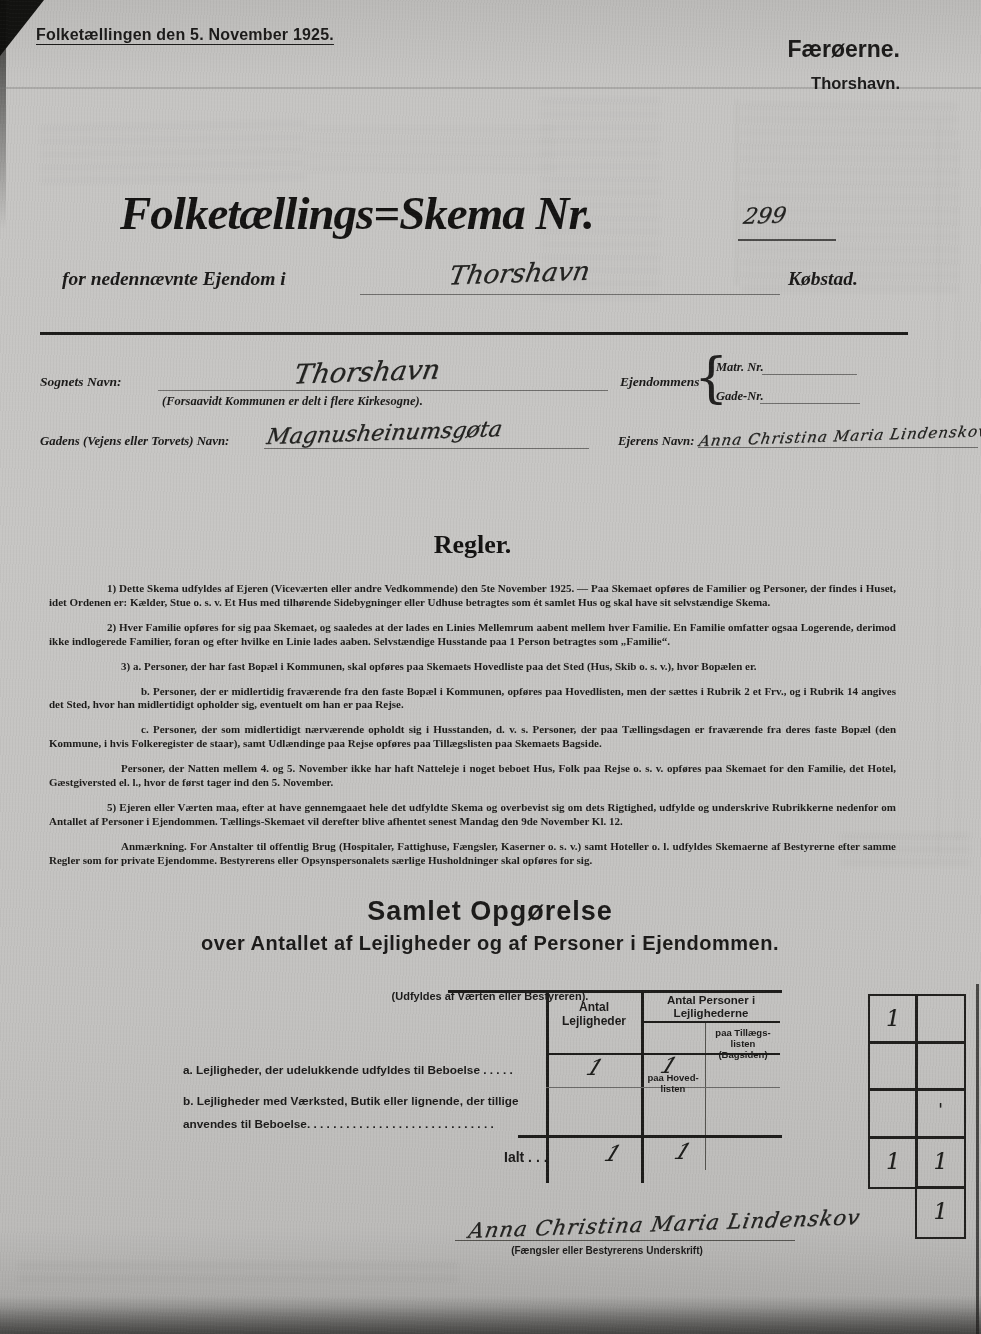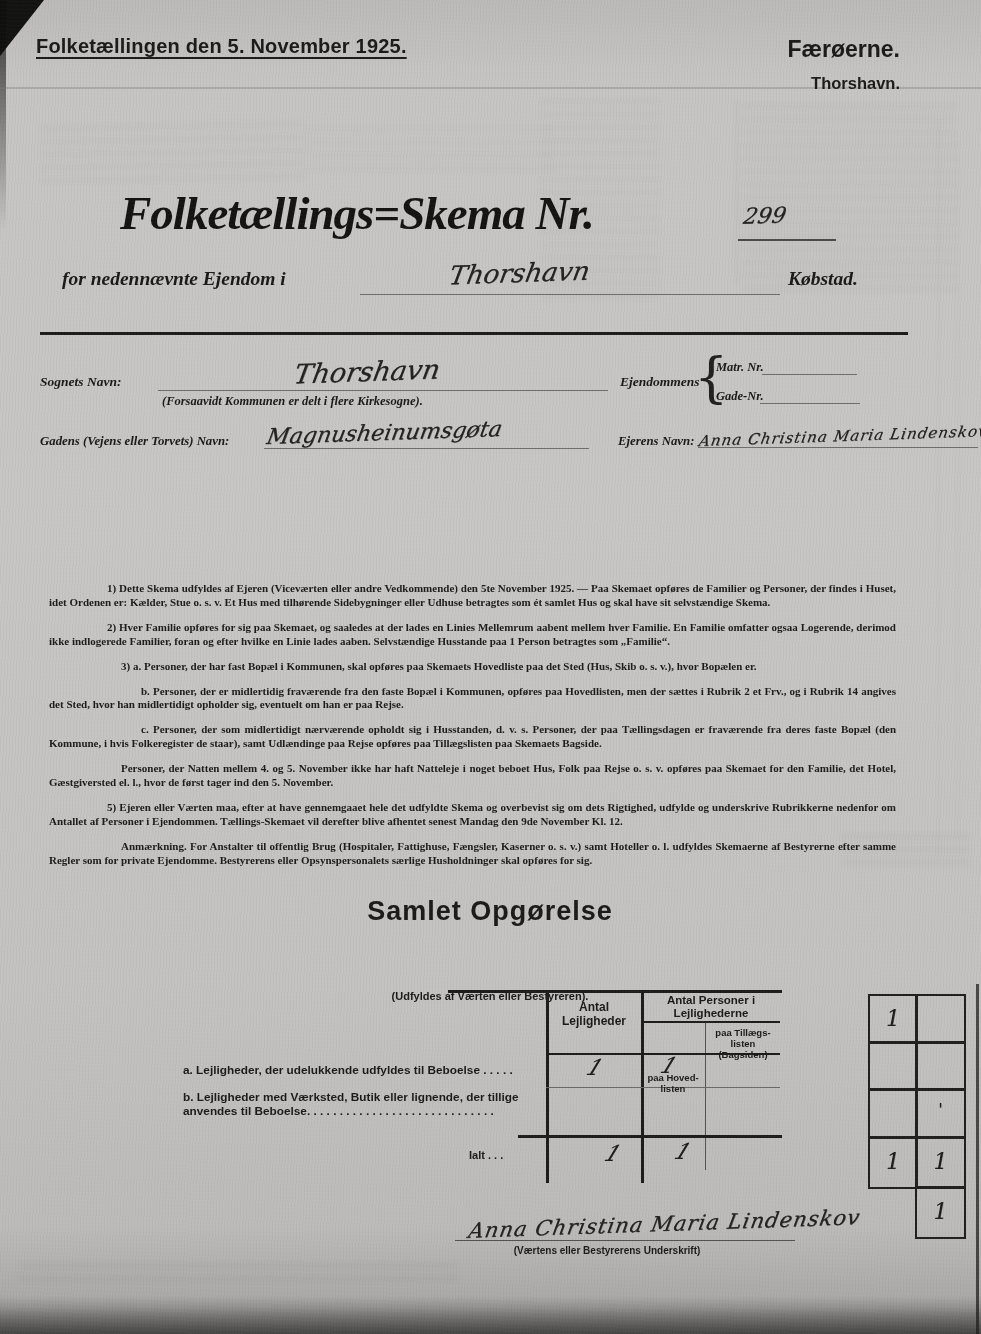--- a/index.html
+++ b/index.html
@@ -48,21 +48,21 @@
   <div class="ghost" style="left:305px;top:128px;width:250px;height:42px;opacity:.08;"></div>
   <div class="ghost" style="left:540px;top:98px;width:120px;height:200px;opacity:.10;"></div>
   <div class="ghostv" style="left:938px;top:120px;width:1px;height:740px;opacity:.16;"></div>
   <div class="ghostv" style="left:957px;top:140px;width:1px;height:700px;opacity:.12;"></div>
   <div class="ghost" style="left:840px;top:834px;width:130px;height:30px;opacity:.13;"></div>
   <div class="ghost" style="left:18px;top:1260px;width:440px;height:20px;opacity:.16;"></div>
   <div class="abs" style="left:0;top:1296px;width:981px;height:38px;background:linear-gradient(180deg,rgba(20,20,18,0),rgba(20,20,18,.5));"></div>
   <div class="abs" style="left:976px;top:984px;width:3px;height:350px;background:#201f1d;opacity:.75;"></div>
   <div class="abs" style="left:0;top:87px;width:981px;height:2px;background:rgba(120,119,117,.35);"></div>
 
-  <div class="abs sans" style="left:36px;top:35px;font-size:20px;text-decoration:underline;text-underline-offset:4px;letter-spacing:.2px;">Folketællingen den 5. November 1925.</div>
+  <div class="abs sans" style="left:36px;top:26px;font-size:16px;text-decoration:underline;text-underline-offset:4px;letter-spacing:.2px;">Folketællingen den 5. November 1925.</div>
   <div class="abs sans" style="left:600px;top:74px;width:300px;text-align:right;font-size:16.5px;">Thorshavn.</div>
   <div class="abs sans" style="left:600px;top:36px;width:300px;text-align:right;font-size:23px;">Færøerne.</div>
 
   <div class="abs lbl" style="left:120px;top:186px;font-size:47px;letter-spacing:-1px;color:#151413;">Folketællings=Skema Nr.</div>
   <div class="abs hw" style="left:744px;top:203px;font-size:22px;">299</div>
   <div class="uline" style="left:738px;top:239px;width:98px;height:2px;background:#4c4b49;"></div>
 
   <div class="abs lbl" style="left:62px;top:268px;font-size:19.5px;">for nedennævnte Ejendom i</div>
   <div class="abs hw" style="left:450px;top:258px;font-size:26px;">Thorshavn</div>
   <div class="uline" style="left:360px;top:294px;width:420px;"></div>
@@ -82,32 +82,34 @@
   <div class="abs lbl" style="left:716px;top:389px;font-size:12.5px;">Gade-Nr.</div>
   <div class="uline" style="left:760px;top:403px;width:100px;"></div>
 
   <div class="abs lbl" style="left:40px;top:434px;font-size:12.8px;">Gadens (Vejens eller Torvets) Navn:</div>
   <div class="abs hw" style="left:268px;top:420px;font-size:22px;">Magnusheinumsgøta</div>
   <div class="uline" style="left:264px;top:448px;width:325px;"></div>
   <div class="abs lbl" style="left:618px;top:434px;font-size:12.8px;">Ejerens Navn:</div>
   <div class="abs hw" style="left:700px;top:427px;font-size:15px;letter-spacing:1px;">Anna Christina Maria Lindenskov</div>
   <div class="uline" style="left:698px;top:447px;width:280px;"></div>
 
+  <div class="abs" style="left:38px;top:530px;width:869px;text-align:center;font-size:26px;font-weight:bold;font-family:'Liberation Serif',serif;color:#141312;">Regler.</div>
   <div class="rules">
     <p class="p-i1">1) Dette Skema udfyldes af Ejeren (Viceværten eller andre Vedkommende) den 5te November 1925. — Paa Skemaet opføres de Familier og Personer, der findes i Huset, idet Ordenen er: Kælder, Stue o. s. v.  Et Hus med tilhørende Sidebygninger eller Udhuse betragtes som ét samlet Hus og skal have sit selvstændige Skema.</p>
     <p class="p-i1">2) Hver Familie opføres for sig paa Skemaet, og saaledes at der lades en Linies Mellemrum aabent mellem hver Familie.  En Familie omfatter ogsaa Logerende, derimod ikke indlogerede Familier, foran og efter hvilke en Linie lades aaben.  Selvstændige Husstande paa 1 Person betragtes som „Familie“.</p>
     <p class="p-i2">3) a. Personer, der har fast Bopæl i Kommunen, skal opføres paa Skemaets Hovedliste paa det Sted (Hus, Skib o. s. v.), hvor Bopælen er.</p>
     <p class="p-i3">b. Personer, der er midlertidig fraværende fra den faste Bopæl i Kommunen, opføres paa Hovedlisten, men der sættes i Rubrik 2 et Frv., og i Rubrik 14 angives det Sted, hvor han midlertidigt opholder sig, eventuelt om han er paa Rejse.</p>
     <p class="p-i3">c. Personer, der som midlertidigt nærværende opholdt sig i Husstanden, d. v. s. Personer, der paa Tællingsdagen er fraværende fra deres faste Bopæl (den Kommune, i hvis Folkeregister de staar), samt Udlændinge paa Rejse opføres paa Tillægslisten paa Skemaets Bagside.</p>
     <p class="p-i2">Personer, der Natten mellem 4. og 5. November ikke har haft Natteleje i noget beboet Hus, Folk paa Rejse o. s. v. opføres paa Skemaet for den Familie, det Hotel, Gæstgiversted el. l., hvor de først tager ind den 5. November.</p>
     <p class="p-i1">5) Ejeren eller Værten maa, efter at have gennemgaaet hele det udfyldte Skema og overbevist sig om dets Rigtighed, udfylde og underskrive Rubrikkerne nedenfor om Antallet af Personer i Ejendommen.  Tællings-Skemaet vil derefter blive afhentet senest Mandag den 9de November Kl. 12.</p>
     <p class="p-i2">Anmærkning.  For Anstalter til offentlig Brug (Hospitaler, Fattighuse, Fængsler, Kaserner o. s. v.) samt Hoteller o. l. udfyldes Skemaerne af Bestyrerne efter samme Regler som for private Ejendomme.  Bestyrerens eller Opsynspersonalets særlige Husholdninger skal opføres for sig.</p>
   </div>
 
   <div class="abs sans" style="left:60px;top:896px;width:860px;text-align:center;font-size:27px;letter-spacing:1px;">Samlet Opgørelse</div>
+  <div class="abs sans" style="left:60px;top:932px;width:860px;text-align:center;font-size:20px;letter-spacing:.5px;">over Antallet af Lejligheder og af Personer i Ejendommen.</div>
   <div class="abs sans" style="left:60px;top:962px;width:860px;text-align:center;font-size:11px;margin-top:28px;">(Udfyldes af Værten eller Bestyreren).</div>
 
   <div class="dline" style="left:448px;top:990px;width:334px;height:3px;"></div>
   <div class="dline" style="left:546px;top:990px;width:3px;height:193px;"></div>
   <div class="dline" style="left:641px;top:990px;width:3px;height:193px;"></div>
   <div class="dline" style="left:705px;top:1022px;width:1px;height:148px;background:#55544f;"></div>
   <div class="dline" style="left:641px;top:1021px;width:139px;height:2px;"></div>
   <div class="dline" style="left:546px;top:1053px;width:234px;height:2px;"></div>
   <div class="dline" style="left:546px;top:1087px;width:234px;height:1px;background:#6b6a68;"></div>
   <div class="dline" style="left:518px;top:1135px;width:264px;height:3px;"></div>
@@ -115,26 +117,26 @@
   <div class="abs sans" style="left:549px;top:1000px;width:90px;text-align:center;font-size:12px;line-height:14px;">Antal Lejligheder</div>
   <div class="abs sans" style="left:643px;top:994px;width:136px;text-align:center;font-size:11.5px;line-height:13px;">Antal Personer i Lejlighederne</div>
   <div class="abs sans" style="left:643px;top:1072px;width:60px;text-align:center;font-size:9.5px;line-height:11px;">paa Hoved-listen</div>
   <div class="abs sans" style="left:707px;top:1027px;width:72px;text-align:center;font-size:9.5px;line-height:11px;">paa Tillægs-listen (Bagsiden)</div>
 
   <div class="abs sans" style="left:183px;top:1063px;width:362px;font-size:11.8px;">a.  Lejligheder, der udelukkende udfyldes til Beboelse . . . . .</div>
   <div class="abs hw-one" style="left:588px;top:1055px;">1</div>
   <div class="abs hw-one" style="left:662px;top:1053px;">1</div>
   <div class="abs hw-one" style="left:735px;top:1055px;"></div>
 
-  <div class="abs sans" style="left:183px;top:1090px;width:368px;font-size:11.8px;line-height:14px;">b.  Lejligheder med Værksted, Butik eller lignende, der tillige anvendes til Beboelse. . . . . . . . . . . . . . . . . . . . . . . . . . . . .</div>
+  <div class="abs sans" style="left:183px;top:1090px;width:368px;font-size:11.8px;line-height:23px;">b.  Lejligheder med Værksted, Butik eller lignende, der tillige anvendes til Beboelse. . . . . . . . . . . . . . . . . . . . . . . . . . . . .</div>
   <div class="abs hw-one" style="left:588px;top:1098px;"></div>
   <div class="abs hw-one" style="left:662px;top:1098px;"></div>
   <div class="abs hw-one" style="left:735px;top:1098px;"></div>
 
-  <div class="abs sans" style="left:469px;top:1149px;font-size:11px;">Ialt . . .</div>
+  <div class="abs sans" style="left:504px;top:1149px;font-size:14px;">Ialt . . .</div>
   <div class="abs hw-one" style="left:606px;top:1141px;">1</div>
   <div class="abs hw-one" style="left:676px;top:1139px;">1</div>
   <div class="abs hw-one" style="left:745px;top:1141px;"></div>
 
   <div class="cell" style="left:868px;top:994px;width:50px;height:50px;">
     <span class="hw-one" style="line-height:46px;">1</span></div>
   <div class="cell" style="left:868px;top:1041px;width:50px;height:50px;">
     <span class="hw-one" style="line-height:46px;"></span></div>
   <div class="cell" style="left:868px;top:1088px;width:50px;height:51px;">
     <span class="hw-one" style="line-height:46px;"></span></div>
@@ -146,15 +148,15 @@
     <span class="hw-one" style="line-height:46px;"></span></div>
   <div class="cell" style="left:915px;top:1088px;width:51px;height:51px;">
     <span class="hw-one" style="line-height:40px;font-size:16px;">'</span></div>
   <div class="cell" style="left:915px;top:1136px;width:51px;height:53px;">
     <span class="hw-one" style="line-height:48px;">1</span></div>
   <div class="cell" style="left:915px;top:1186px;width:51px;height:53px;">
     <span class="hw-one" style="line-height:48px;">1</span></div>
 
   <div class="abs hw" style="left:470px;top:1212px;font-size:21px;letter-spacing:1px;">Anna Christina Maria Lindenskov</div>
   <div class="uline" style="left:455px;top:1240px;width:340px;background:#54534f;"></div>
-  <div class="abs sans" style="left:482px;top:1245px;width:250px;text-align:center;font-size:10px;">(Værtens eller Bestyrerens Underskrift)</div>
+  <div class="abs sans" style="left:482px;top:1245px;width:250px;text-align:center;font-size:10px;">(Fængsler eller Bestyrerens Underskrift)</div>
 
 </div>
 
 </body></html>

